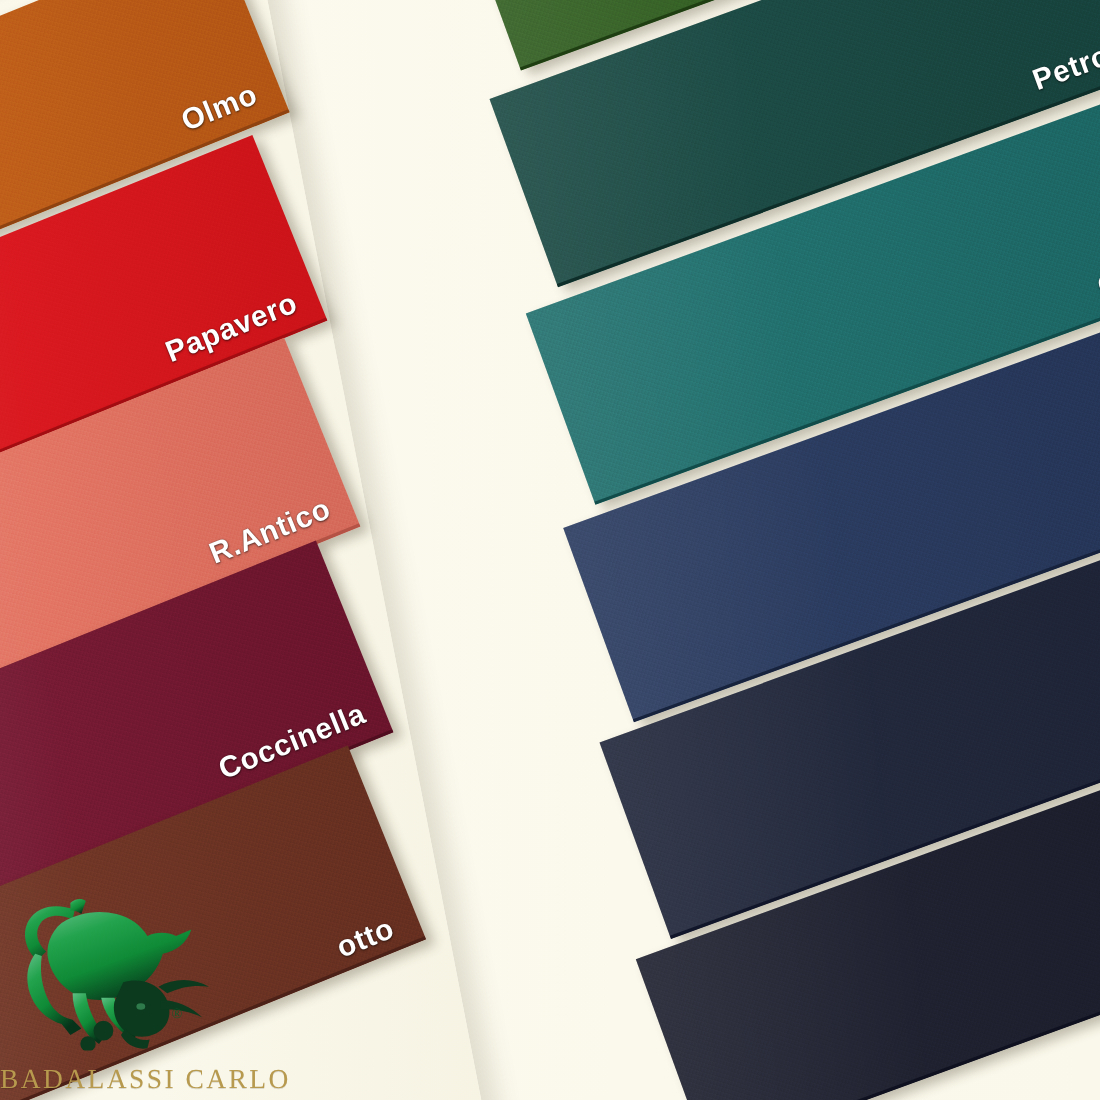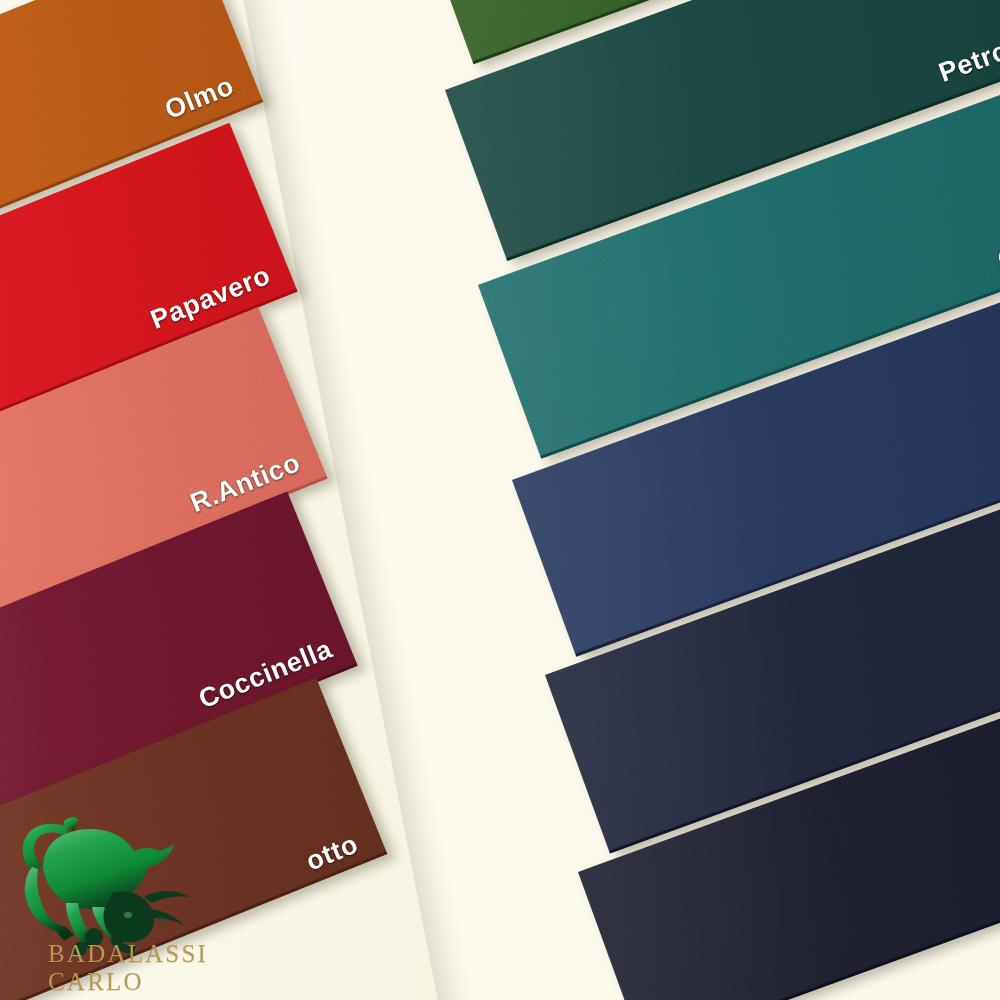--- a/index.html
+++ b/index.html
@@ -216,16 +216,16 @@
       <path d="M150,112 C164,104 182,104 196,112 C184,110 170,112 158,118 Z" fill="#0b3a1e"></path>
       <path d="M152,124 C166,124 180,130 190,140 C178,134 164,132 152,133 Z" fill="#0b3a1e"></path>
 
       <path d="M120,150 C126,158 134,162 142,160 L140,168 C130,170 120,164 116,156 Z" fill="#0b3a1e"></path>
       <circle cx="100" cy="152" r="9" fill="#0b3a1e"></circle>
       <circle cx="86" cy="164" r="7" fill="#0b3a1e"></circle>
 
       <ellipse cx="134" cy="130" rx="4" ry="3" fill="#2f7a4a"></ellipse>
     </svg>
     <span id="logo-reg">®</span>
-    <span id="logo-text" style="color: rgb(184, 154, 78); padding-left: 48px;">BADALASSI CARLO</span>
+    <span id="logo-text" style="color: rgb(184, 154, 78);">BADALASSI CARLO</span>
   </div>
 
 </div>
 
 </body></html>

